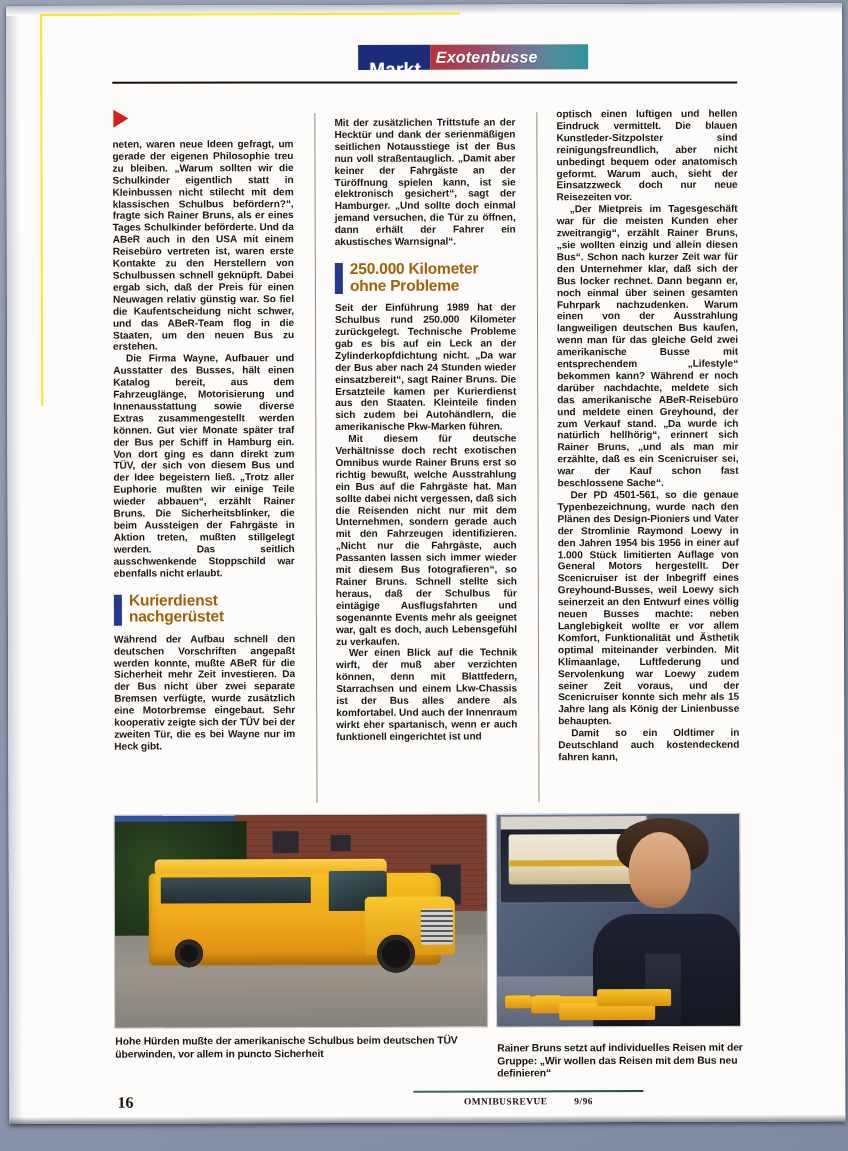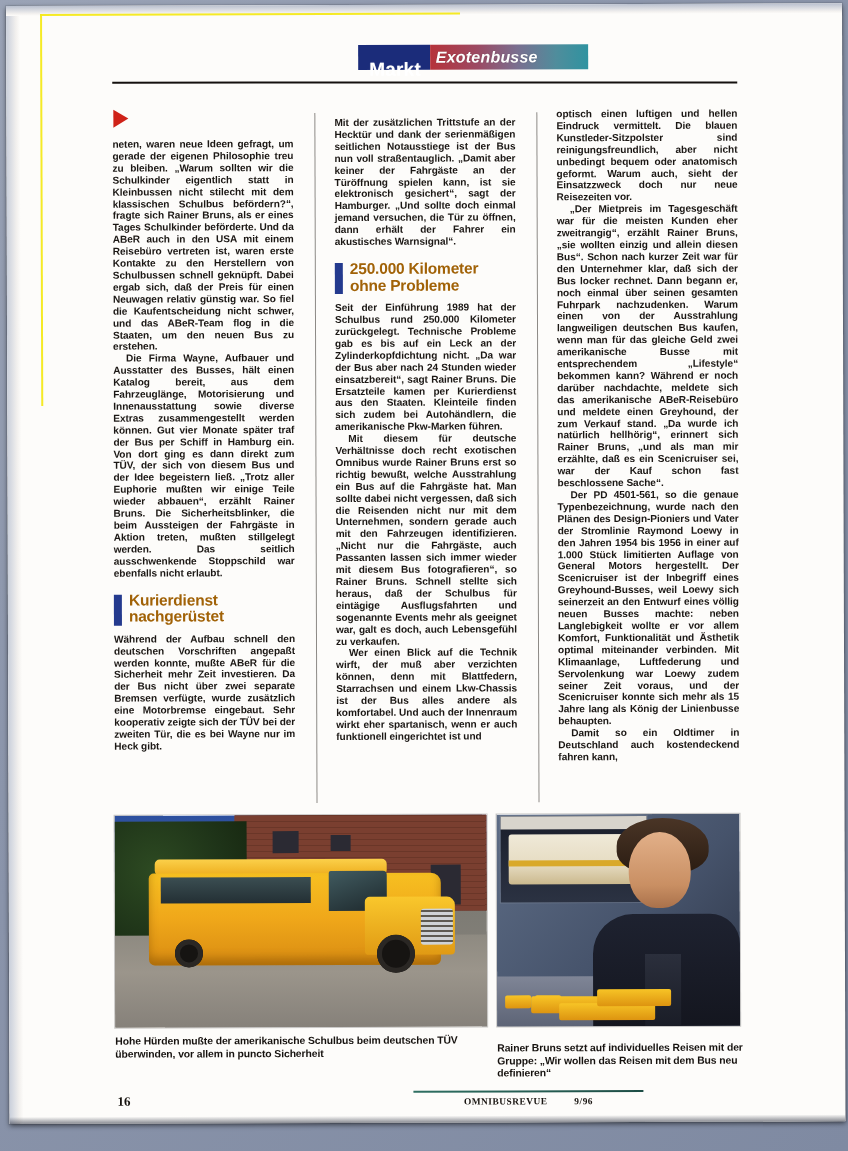--- a/index.html
+++ b/index.html
@@ -128,21 +128,21 @@
   .m4{left:62px;width:96px;bottom:6px;}
   .m5{left:100px;width:74px;bottom:20px;}
 
   
   .cap{position:absolute;font-size:10.4px;line-height:12.6px;color:#16120f;
        font-weight:bold;letter-spacing:-0.1px;}
   .cap-left{left:106px;top:1030px;width:378px;}
   .cap-right{left:488px;top:1030px;width:246px;margin-top:8px;}
 
   
-  #pagenum{position:absolute;left:108px;top:1088px;font-size:13px;color:#17130f;
+  #pagenum{position:absolute;left:108px;top:1088px;font-size:16px;color:#17130f;
            font-weight:bold;font-family:"Liberation Serif",serif;}
   #folio{position:absolute;left:404px;top:1092px;width:230px;text-align:center;
          font-family:"Liberation Serif",serif;font-size:9.4px;font-weight:bold;
          letter-spacing:.5px;color:#17130f;}
   #folio .iss{margin-left:24px;}
   .folio-rule{position:absolute;left:404px;top:1086px;width:230px;height:1.5px;
          background:linear-gradient(90deg,#2f6f62,#1d4d45);}
 </style>
 </head>
 <body>

